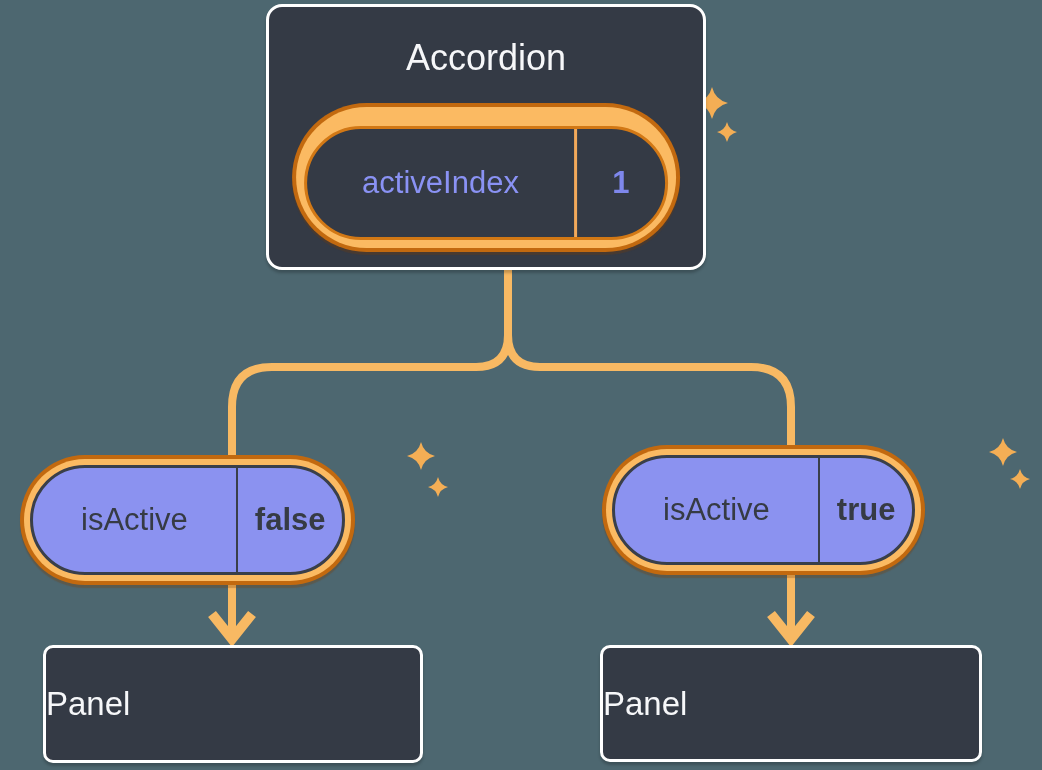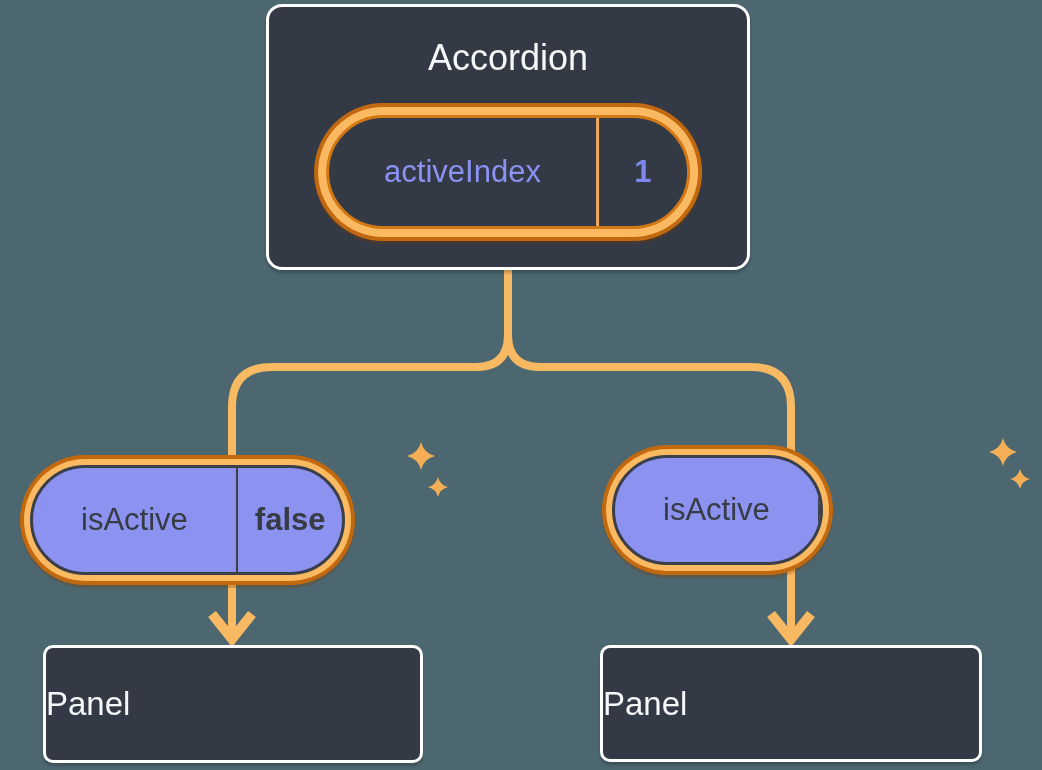--- a/index.html
+++ b/index.html
@@ -31,21 +31,21 @@
   .arrowhead{fill:none;stroke:var(--orange-line);stroke-width:10;stroke-linejoin:miter;stroke-linecap:butt;}
   .sparkle{fill:var(--sparkle);stroke:none;}
 
   .component-box{
     position:absolute;
     background:var(--card);
     border:3px solid var(--card-border);
     border-radius:16px;
     box-shadow:0 3px 3px rgba(0,0,0,0.22);
   }
-  .accordion-box{left:266px;top:4px;width:484px;height:266px;}
+  .accordion-box{left:266px;top:4px;width:440px;height:266px;}
   .box-title{
     text-align:center;margin-top:30px;
     font-size:36px;font-weight:500;color:var(--white-text);
   }
 
   
   .ring-outer{
     display:inline-flex;border-radius:999px;
     background:var(--orange-dark);padding:4px;
     box-shadow:0 3px 1px rgba(122,61,0,0.30);
@@ -57,21 +57,21 @@
   .pill-inner{
     display:flex;align-items:stretch;border-radius:999px;overflow:hidden;
   }
   .pill-cell{display:flex;align-items:center;justify-content:center;font-size:31px;}
   .pill-sep{align-self:stretch;}
 
   
   .accordion-pill{position:absolute;left:50%;top:96px;transform:translateX(-50%);}
   .accordion-pill .ring-light{padding:8px;}
   .accordion-pill .pill-inner{
-    background:var(--card);border:3px solid var(--orange-mid);height:114px;
+    background:var(--card);border:3px solid var(--orange-mid);height:114px;margin-top:11px;
   }
   .accordion-pill .pill-label{padding:0 55px;color:var(--purple-text);}
   .accordion-pill .pill-sep{width:3px;background:var(--orange-sep);}
   .accordion-pill .pill-value{width:88px;font-weight:700;color:var(--purple-value);}
 
   
   .prop-pill{position:absolute;}
   .prop-pill .ring-light{padding:6px;}
   .prop-pill .pill-inner{
     background:var(--purple-fill);border:3px solid var(--dark-border);height:110px;
@@ -131,20 +131,21 @@
         <span class="pill-cell pill-value">false</span>
       </div>
     </div>
   </div>
 
   <div class="ring-outer prop-pill prop-pill-right">
     <div class="ring-light">
       <div class="pill-inner">
         <span class="pill-cell pill-label">isActive</span>
         <span class="pill-sep"></span>
+        <span class="pill-cell pill-value">true</span>
       </div>
     </div>
   </div>
 
   <div class="component-box panel-box panel-left">
     <span>Panel</span>
   </div>
   <div class="component-box panel-box panel-right">
     <span>Panel</span>
   </div>

